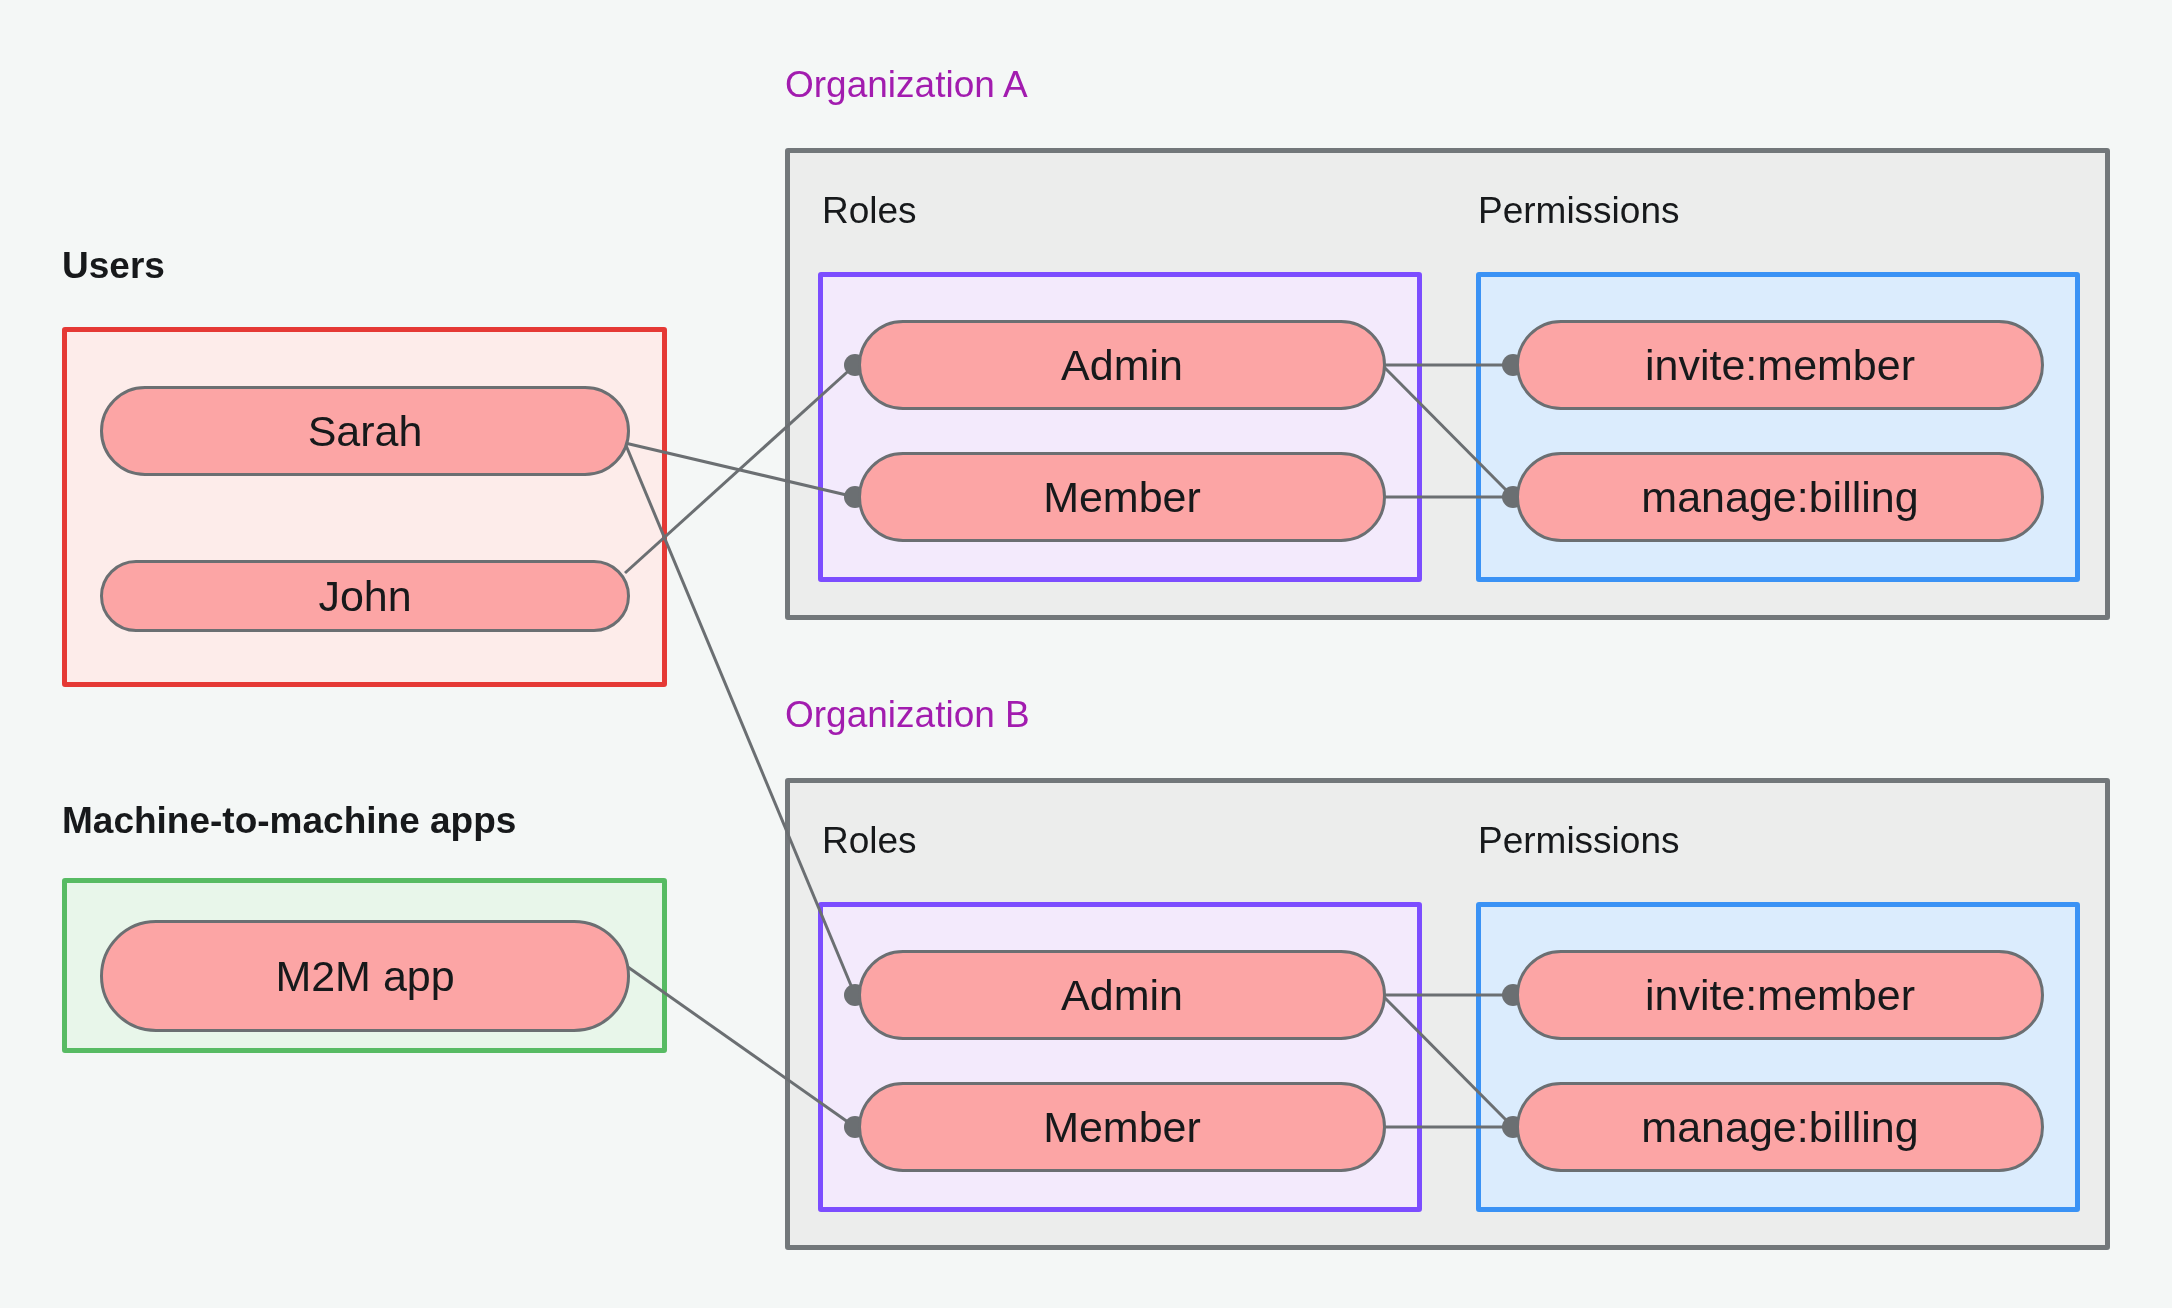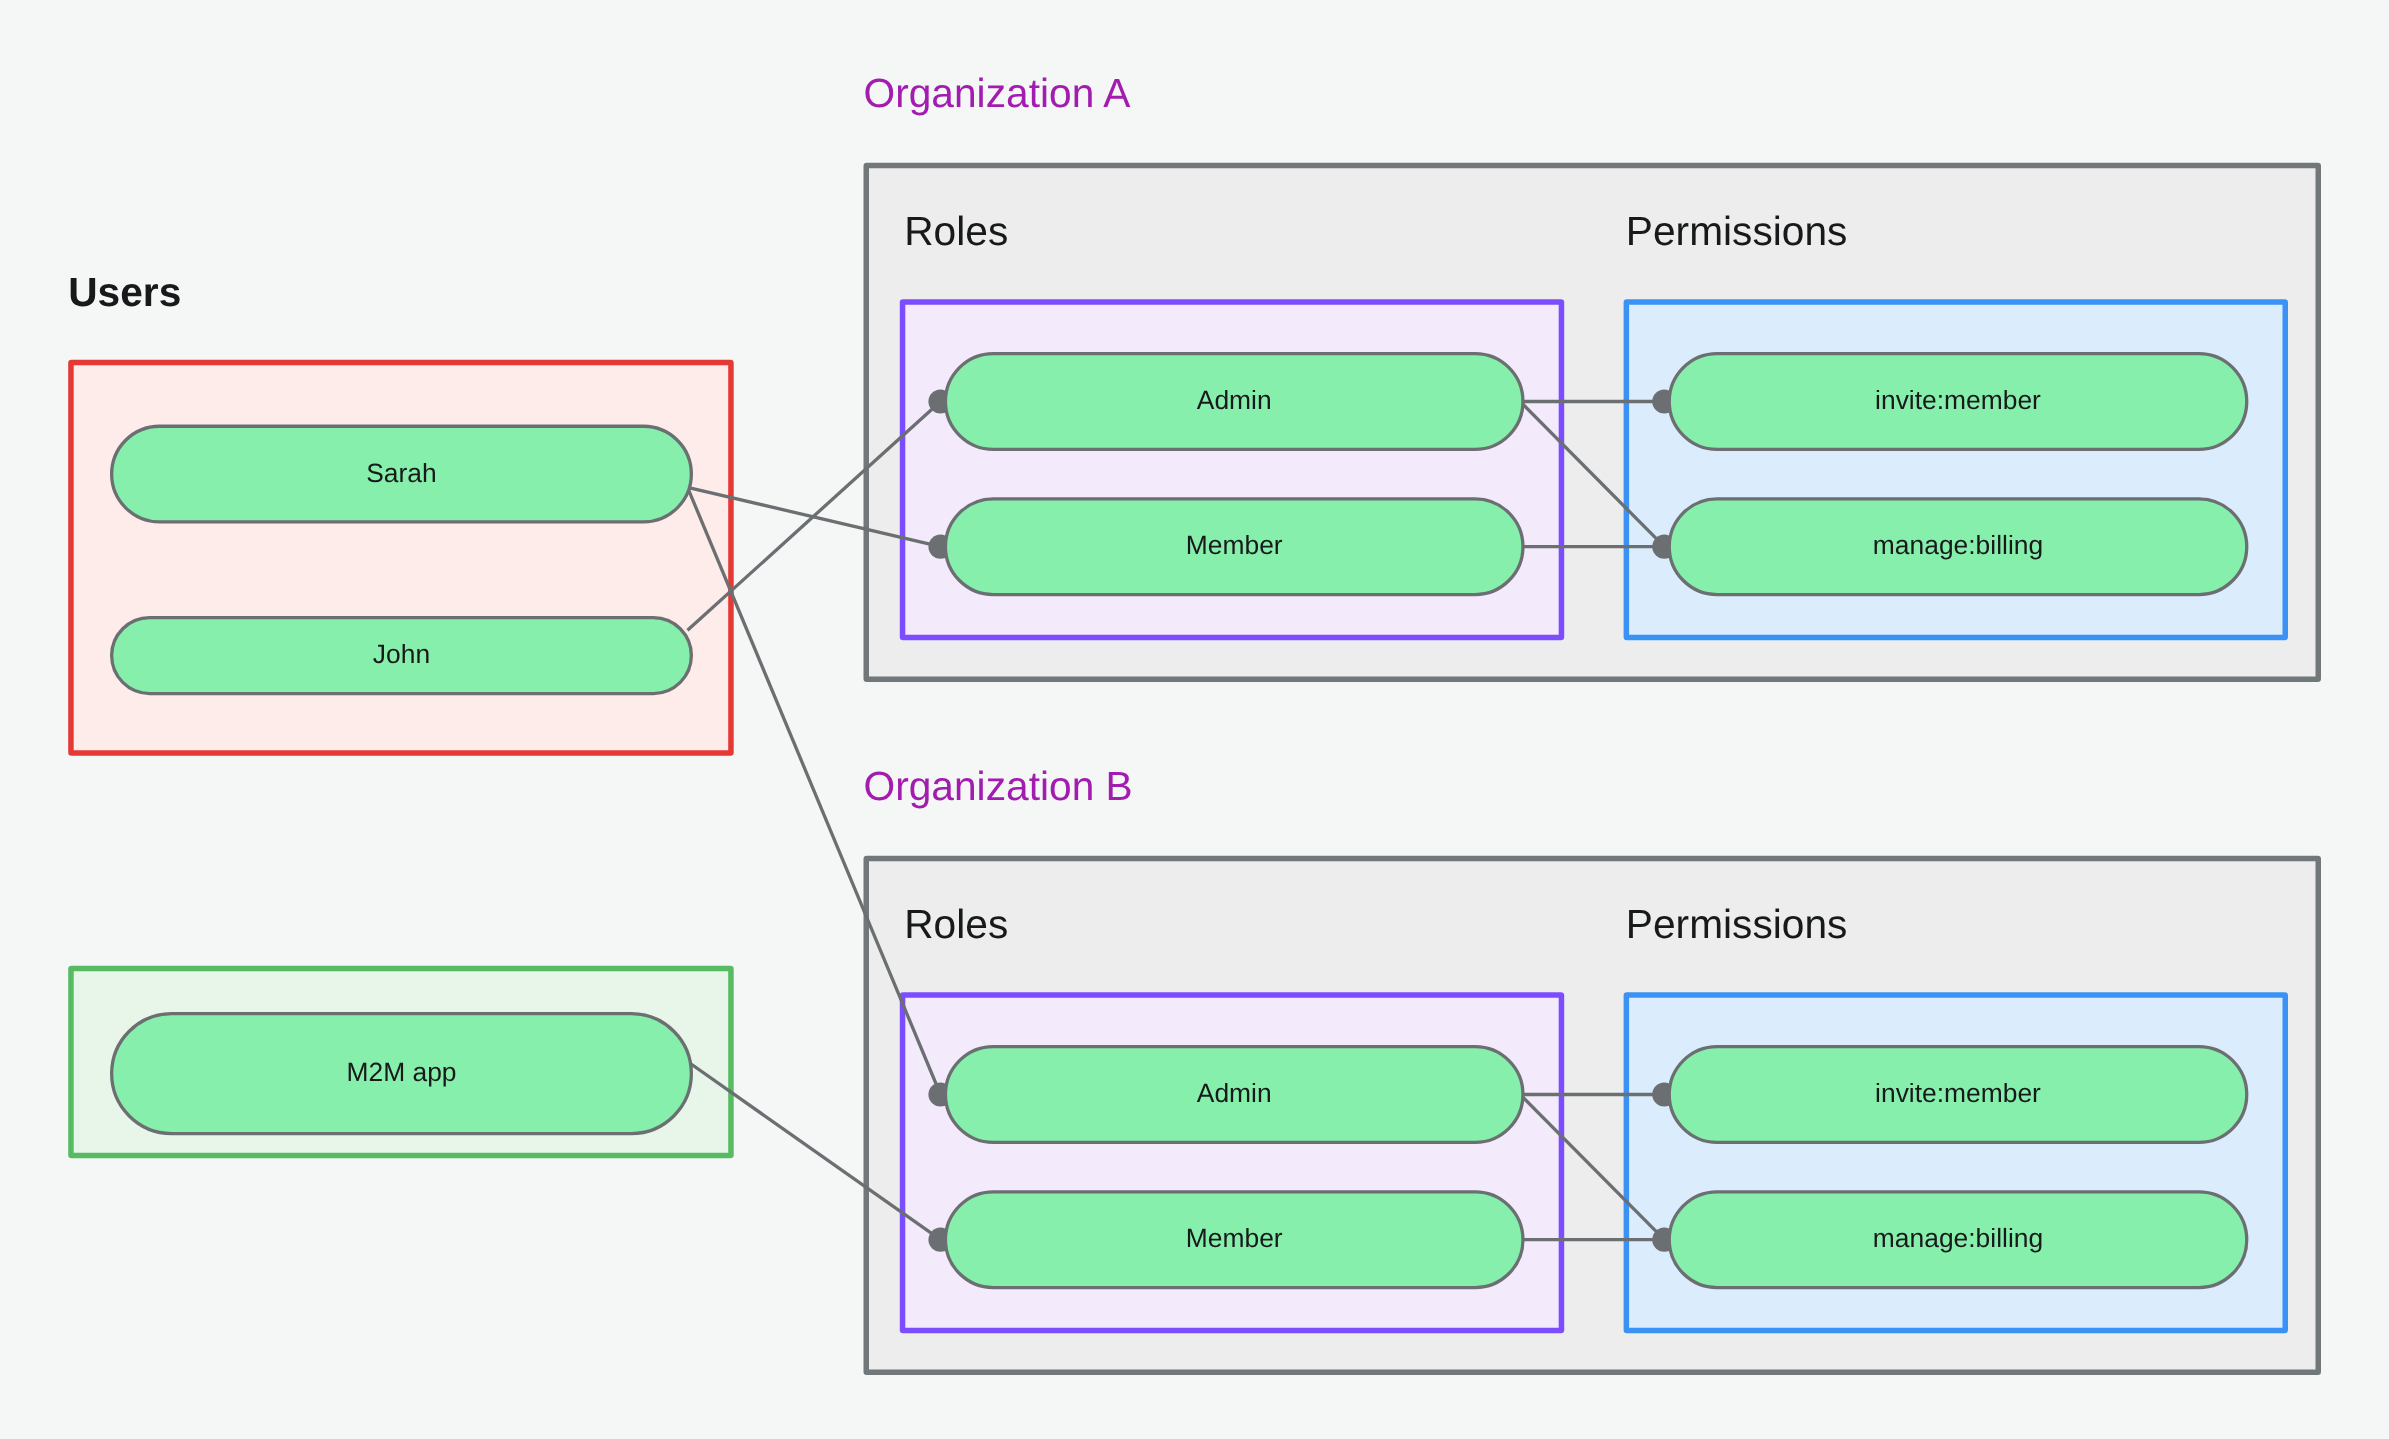--- a/index.html
+++ b/index.html
@@ -74,27 +74,27 @@
     font-weight: 400;
     color: #17191b;
     white-space: nowrap;
     z-index: 4;
   }
 
   
   .node {
     position: absolute;
     box-sizing: border-box;
-    background: #86efac;
+    background: #fca5a5;
     border: 3px solid #6b6f72;
     border-radius: 999px;
     display: flex;
     align-items: center;
     justify-content: center;
-    font-size: 24px;
+    font-size: 43px;
     color: #17191b;
     z-index: 3;
     white-space: nowrap;
   }
 </style>
 </head>
 <body>
 
 <div id="stage">
 
@@ -131,20 +131,21 @@
       <circle cx="1513" cy="995" r="11"></circle>
       <circle cx="1513" cy="1127" r="11"></circle>
     </g>
   </svg>
 
   <div class="group-label" style="left:62px; top:245px;">Users</div>
   <div class="box box-users" style="left:62px; top:327px; width:605px; height:360px;"></div>
   <div class="node" style="left:100px; top:386px; width:530px; height:90px;">Sarah</div>
   <div class="node" style="left:100px; top:528px; width:530px; height:72px;margin-top:32px;">John</div>
 
+  <div class="group-label" style="left:62px; top:800px;">Machine-to-machine apps</div>
   <div class="box box-m2m" style="left:62px; top:878px; width:605px; height:175px;"></div>
   <div class="node" style="left:100px; top:920px; width:530px; height:112px;">M2M app</div>
 
   <div class="org-label" style="left:785px; top:64px;">Organization A</div>
   <div class="box box-org" style="left:785px; top:148px; width:1325px; height:472px;"></div>
 
   <div class="sub-label" style="left:822px; top:190px;">Roles</div>
   <div class="box box-roles" style="left:818px; top:272px; width:604px; height:310px;"></div>
   <div class="node" style="left:858px; top:320px; width:528px; height:90px;">Admin</div>
   <div class="node" style="left:858px; top:452px; width:528px; height:90px;">Member</div>

